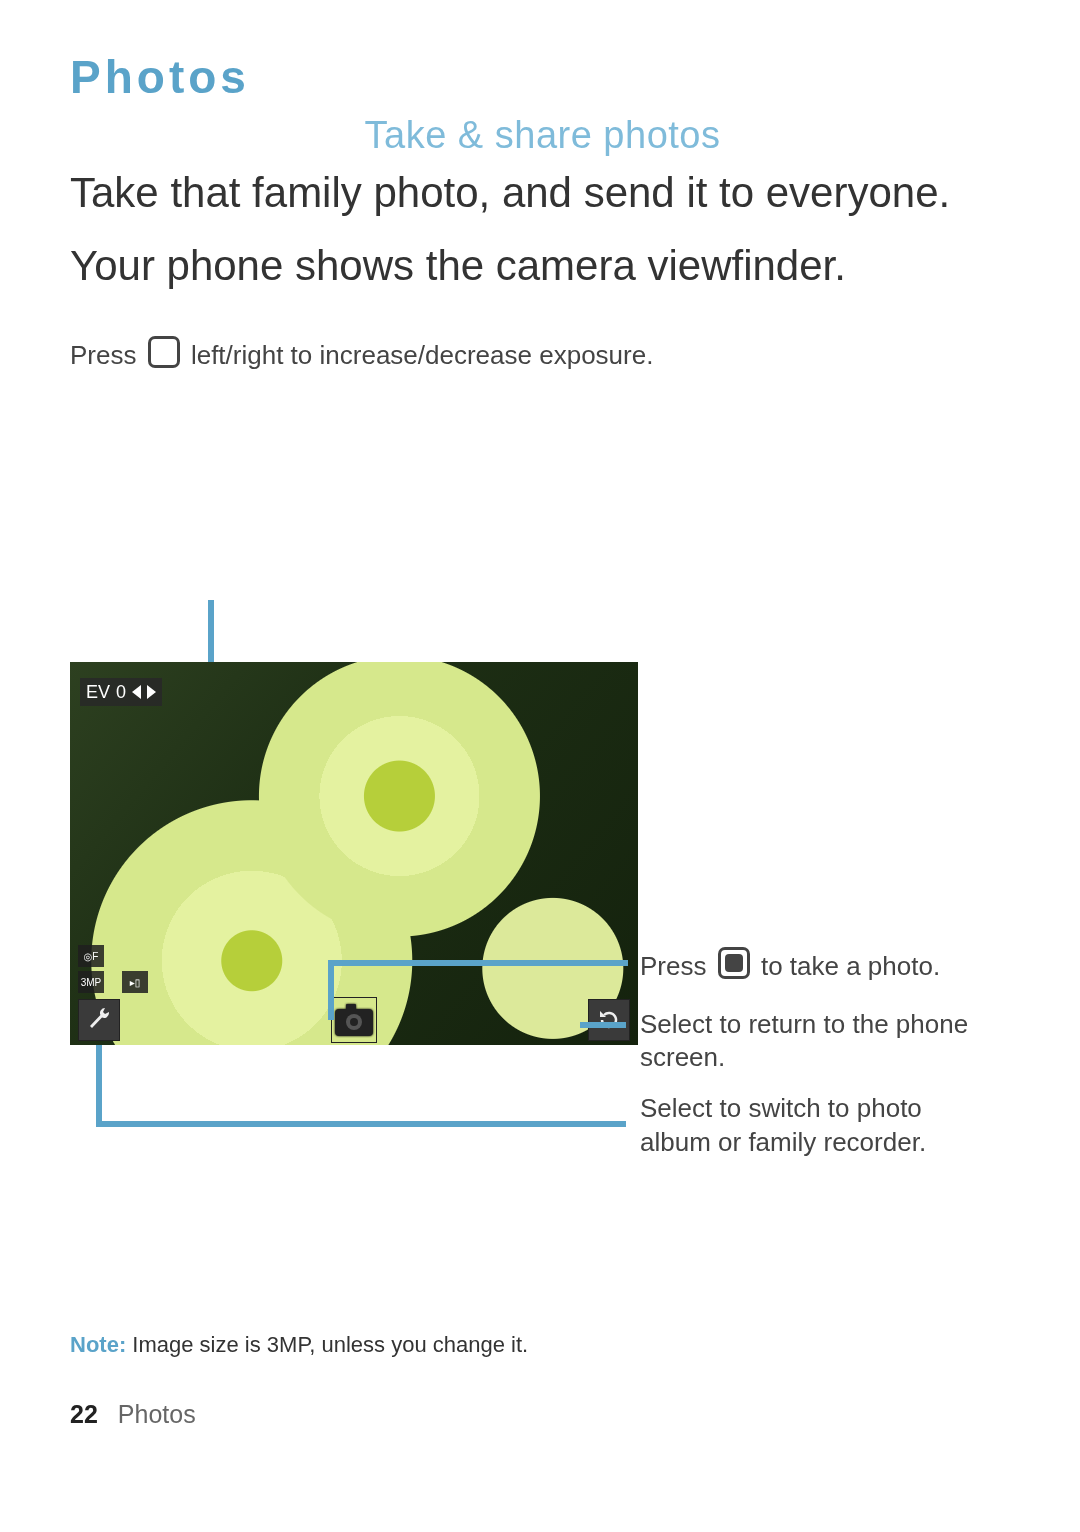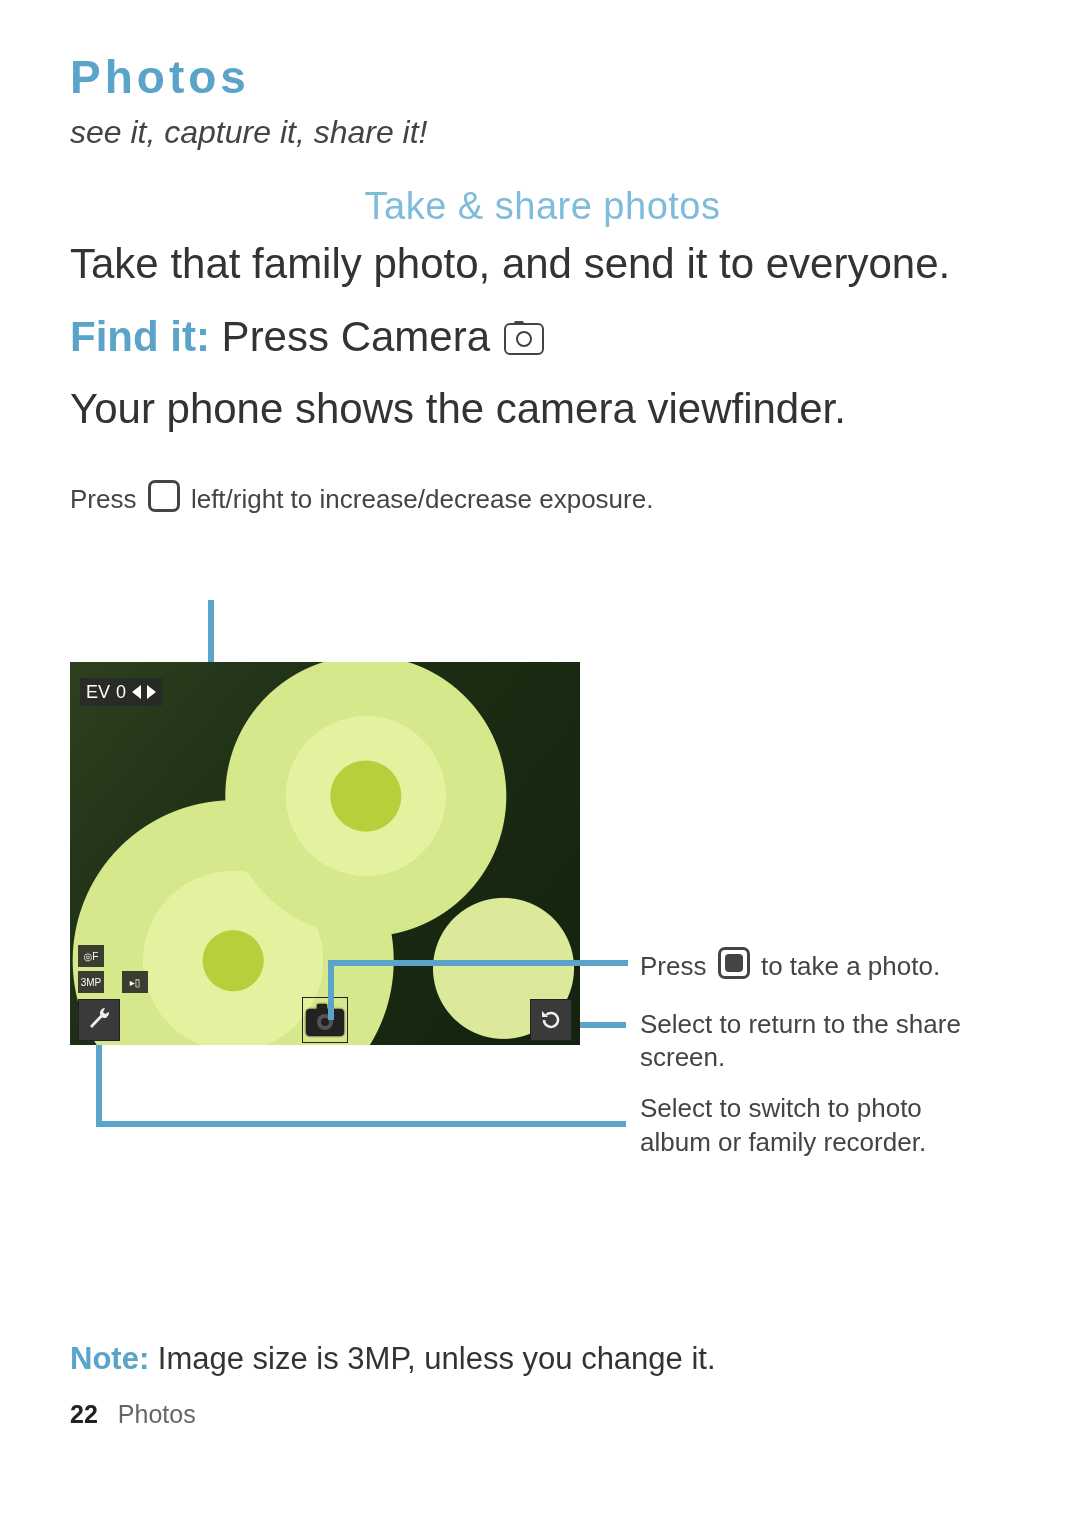--- a/index.html
+++ b/index.html
@@ -126,21 +126,21 @@
     top: 0;
     width: 6px;
     height: 62px;
     background: #5aa3c9;
   }
 
   .viewfinder {
     position: absolute;
     left: 0;
     top: 62px;
-    width: 510px;
+    width: 568px;
     height: 383px;
     background: #1a2a12;
     overflow: hidden;
   }
   
   .flower-bg {
     position: absolute;
     inset: 0;
     background:
       radial-gradient(circle at 58% 35%, #b6cf3a 0 35px, transparent 36px),
@@ -260,21 +260,21 @@
     font-size: 26px;
     color: #444;
     line-height: 1.3;
     width: 330px;
   }
 
   .note-line {
     position: absolute;
     left: 70px;
     top: 1310px;
-    font-size: 31px;
+    font-size: 22px;
     color: #333;
   }
 
   .footer {
     position: absolute;
     left: 70px;
     top: 1400px;
     font-size: 25px;
     color: #666;
   }
@@ -283,28 +283,24 @@
     color: #222;
     margin-right: 20px;
     text-align: right;
   }
 </style>
 </head>
 <body>
 
 <div class="page">
   <h1 class="title">Photos</h1>
-  <p class="subtitle">see it, capture it, share it!</p>
 
   <h2 class="section-heading">Take &amp; share photos</h2>
   <p class="body-text">Take that family photo, and send it to everyone.</p>
 
-  <p class="body-text">
-    <span class="find-it">Find it:</span><span> Press Camera </span><span class="inline-icon camera"></span>
-  </p>
 
   <p class="body-text">Your phone shows the camera viewfinder.</p>
 
   <p class="callout top">
     <span>Press </span><span class="nav-key"></span><span> left/right to increase/decrease exposure.</span>
   </p>
 </div>
 
 <div class="diagram">
   <div class="connector-top"></div>
@@ -352,21 +348,21 @@
 
   <div class="leader" style="left:258px; top:360px; width:6px; height:60px;"></div>
   <div class="leader" style="left:258px; top:360px; width:300px; height:6px;"></div>
 
   <div class="leader" style="left:510px; top:422px; width:46px; height:6px;"></div>
 
   <div class="side-callouts">
     <div class="text" style="top:268px; left:60px;margin-top:17px;">
       <span>Press </span><span class="nav-key filled-inner"></span><span> to take a photo.</span>
     </div>
-    <div class="text" style="top:346px; left:60px;">Select to return to the share screen.</div>
+    <div class="text" style="top:346px; left:60px;">Select to return to the phone screen.</div>
   </div>
 
   <div class="connector-bottom-v"></div>
   <div class="connector-bottom-h"></div>
   <div class="callout-bottom">Select to switch to photo album or family recorder.</div>
 </div>
 
 <p class="note-line">
   <span class="note">Note:</span><span> Image size is 3MP, unless you change it.</span>
 </p>

